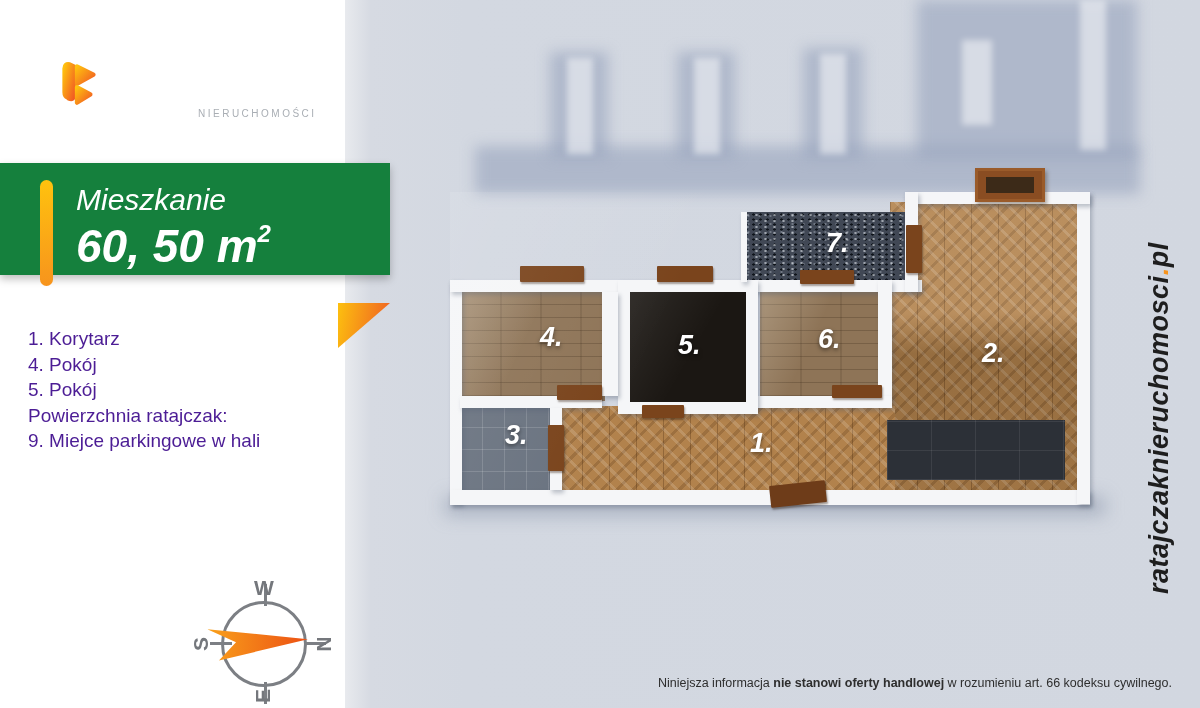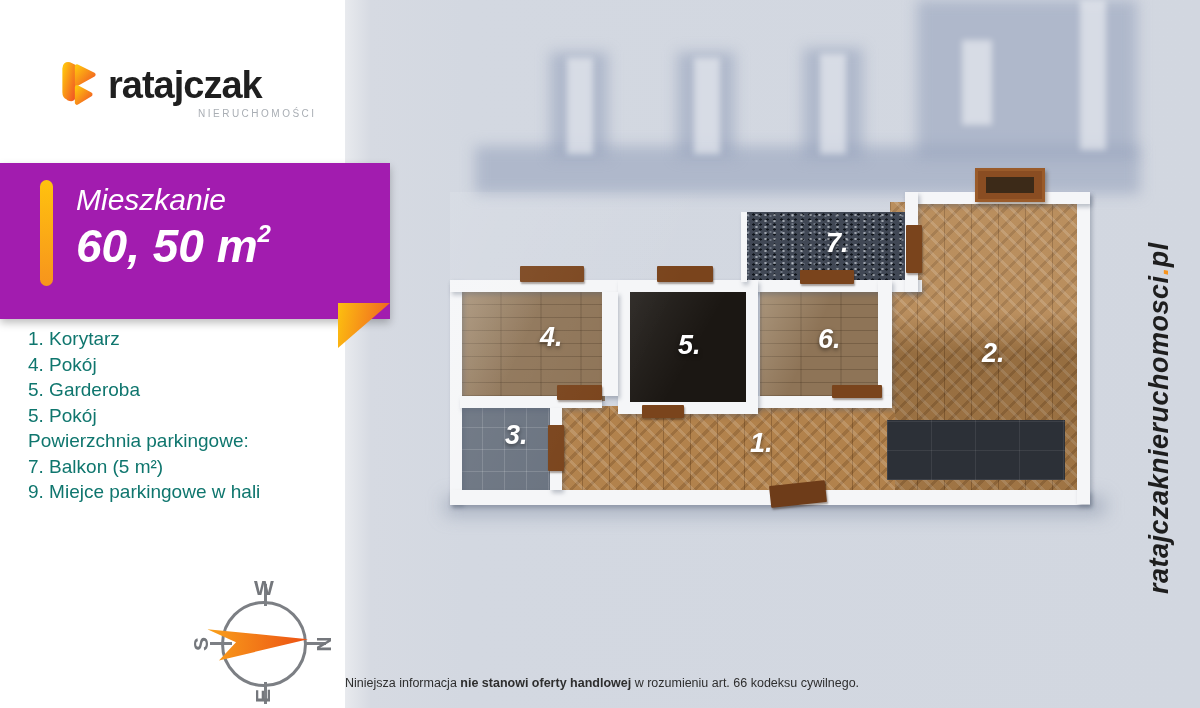--- a/index.html
+++ b/index.html
@@ -52,51 +52,51 @@
   .planter-inner { position:absolute; left:8px; top:6px; right:8px; bottom:6px; background:#3c2a18; }
   .room-label { position:absolute; color:#fff; font-size:27px; font-weight:bold; font-style:italic;
                 text-shadow:0 2px 4px rgba(0,0,0,.5); }
   .lbl1{left:300px;top:236px;} .lbl2{left:532px;top:146px;} .lbl3{left:55px;top:228px;}
   .lbl4{left:90px;top:130px;}  .lbl5{left:228px;top:138px;} .lbl6{left:368px;top:132px;}
   .lbl7{left:376px;top:36px;}
   .plan-sheen { position:absolute; left:0; top:0; right:0; bottom:0;
     background:linear-gradient(115deg, rgba(255,255,255,.10) 0%, transparent 35%); pointer-events:none; }
 
   
-  .footer { position:absolute; left:0; right:28px; top:676px; text-align:left;
+  .footer { position:absolute; left:0; right:28px; top:676px; text-align:right;
             font-size:12.5px; color:#2e2e2e; }
   .footer b { font-weight:bold; }
   .watermark { position:absolute; left:799px; top:594px; transform:rotate(-90deg);
                transform-origin:0 0; white-space:nowrap; font-size:27px; font-weight:bold;
                font-style:italic; color:#1e1e1e; letter-spacing:.5px; }
   .watermark .dot { color:#f7941d; }
 
   
   .left-panel { position:absolute; left:0; top:0; width:345px; height:708px; background:#ffffff; }
   .logo { position:absolute; left:56px; top:58px; width:250px; height:60px; }
   .logo-mark { position:absolute; left:0; top:0; }
   .logo-text { position:absolute; left:52px; top:6px; font-size:38px; font-weight:bold;
                color:#1f1f1f; letter-spacing:-1px; }
   .logo-sub { position:absolute; left:142px; top:50px; font-size:10px; letter-spacing:2.5px;
               color:#a9aeb4; }
 
-  .badge { position:absolute; left:0; top:163px; width:390px; height:156px; background:#a21caf;
+  .badge { position:absolute; left:0; top:163px; width:390px; height:112px; background:#15803d;
            box-shadow:0 4px 8px rgba(0,0,0,.25); }
   .badge-bar { position:absolute; left:40px; top:17px; width:13px; height:106px; border-radius:7px;
                background:linear-gradient(180deg,#ffc20e,#f7941d); }
   .badge-title { position:absolute; left:76px; top:20px; color:#fff; font-size:30px; font-style:italic; }
   .badge-area { position:absolute; left:76px; top:56px; color:#fff; font-size:46px;
                 font-weight:bold; font-style:italic; }
   .badge-area sup { font-size:24px; vertical-align:20px; }
   .fold { position:absolute; left:338px; top:303px; width:52px; height:45px;
           background:linear-gradient(100deg,#fdc00f,#ee5b24);
           clip-path:polygon(0 0, 100% 0, 0 100%); }
 
   .room-list { position:absolute; left:28px; top:326px; width:310px; }
-  .room-list-item { font-size:19px; line-height:25.5px; color:#0f766e; }
+  .room-list-item { font-size:19px; line-height:25.5px; color:#4c1d95; }
 
   .compass { position:absolute; left:198px; top:580px; width:140px; height:128px; }
   .compass-circle { position:absolute; left:23px; top:21px; width:86px; height:86px;
                     border:3px solid #7c7f84; border-radius:50%; }
   .tick { position:absolute; background:#7c7f84; }
   .tick-n { left:66px; top:4px; width:3px; height:22px; }
   .tick-s { left:66px; top:102px; width:3px; height:22px; }
   .tick-w { left:12px; top:62px; width:22px; height:3px; }
   .tick-e { left:106px; top:62px; width:22px; height:3px; }
   .compass-letter { position:absolute; color:#74777c; font-size:21px; font-weight:bold; }
@@ -189,38 +189,35 @@
         <defs>
           <linearGradient id="lg" x1="0" y1="0" x2="1" y2="1">
             <stop offset="0" stop-color="#ffc20e"></stop>
               <stop offset="1" stop-color="#f15a24"></stop>
           </linearGradient>
         </defs>
         <path d="M8 10 Q8 5 13 6 L17 8 L17 36 Q17 41 12 39 L11 38 Q8 37 8 33 Z" fill="url(#lg)" stroke="url(#lg)" stroke-width="4" stroke-linejoin="round"></path>
         <path d="M20 8 L36 16 L20 25 Z" fill="url(#lg)" stroke="url(#lg)" stroke-width="4" stroke-linejoin="round"></path>
         <path d="M20 28 L33 35 L20 43 Z" fill="url(#lg)" stroke="url(#lg)" stroke-width="4" stroke-linejoin="round"></path>
       </svg>
-      <div class="logo-text">ratajczak</div>
       <div class="logo-sub">NIERUCHOMOŚCI</div>
     </div>
 
     <div class="badge">
       <div class="badge-bar"></div>
       <div class="badge-title">Mieszkanie</div>
       <div class="badge-area"><span>60, 50 m</span><sup>2</sup></div>
     </div>
     <div class="fold"></div>
 
     <div class="room-list">
       <div class="room-list-item">1. Korytarz</div>
       <div class="room-list-item">4. Pokój</div>
-      <div class="room-list-item">5. Garderoba</div>
       <div class="room-list-item">5. Pokój</div>
-      <div class="room-list-item">Powierzchnia parkingowe:</div>
-      <div class="room-list-item">7. Balkon (5 m²)</div>
+      <div class="room-list-item">Powierzchnia ratajczak:</div>
       <div class="room-list-item">9. Miejce parkingowe w hali</div>
     </div>
 
     <div class="compass">
       <div class="compass-circle"></div>
       <div class="tick tick-n"></div>
       <div class="tick tick-s"></div>
       <div class="tick tick-w"></div>
       <div class="tick tick-e"></div>
       <div class="compass-letter cl-w">W</div>

